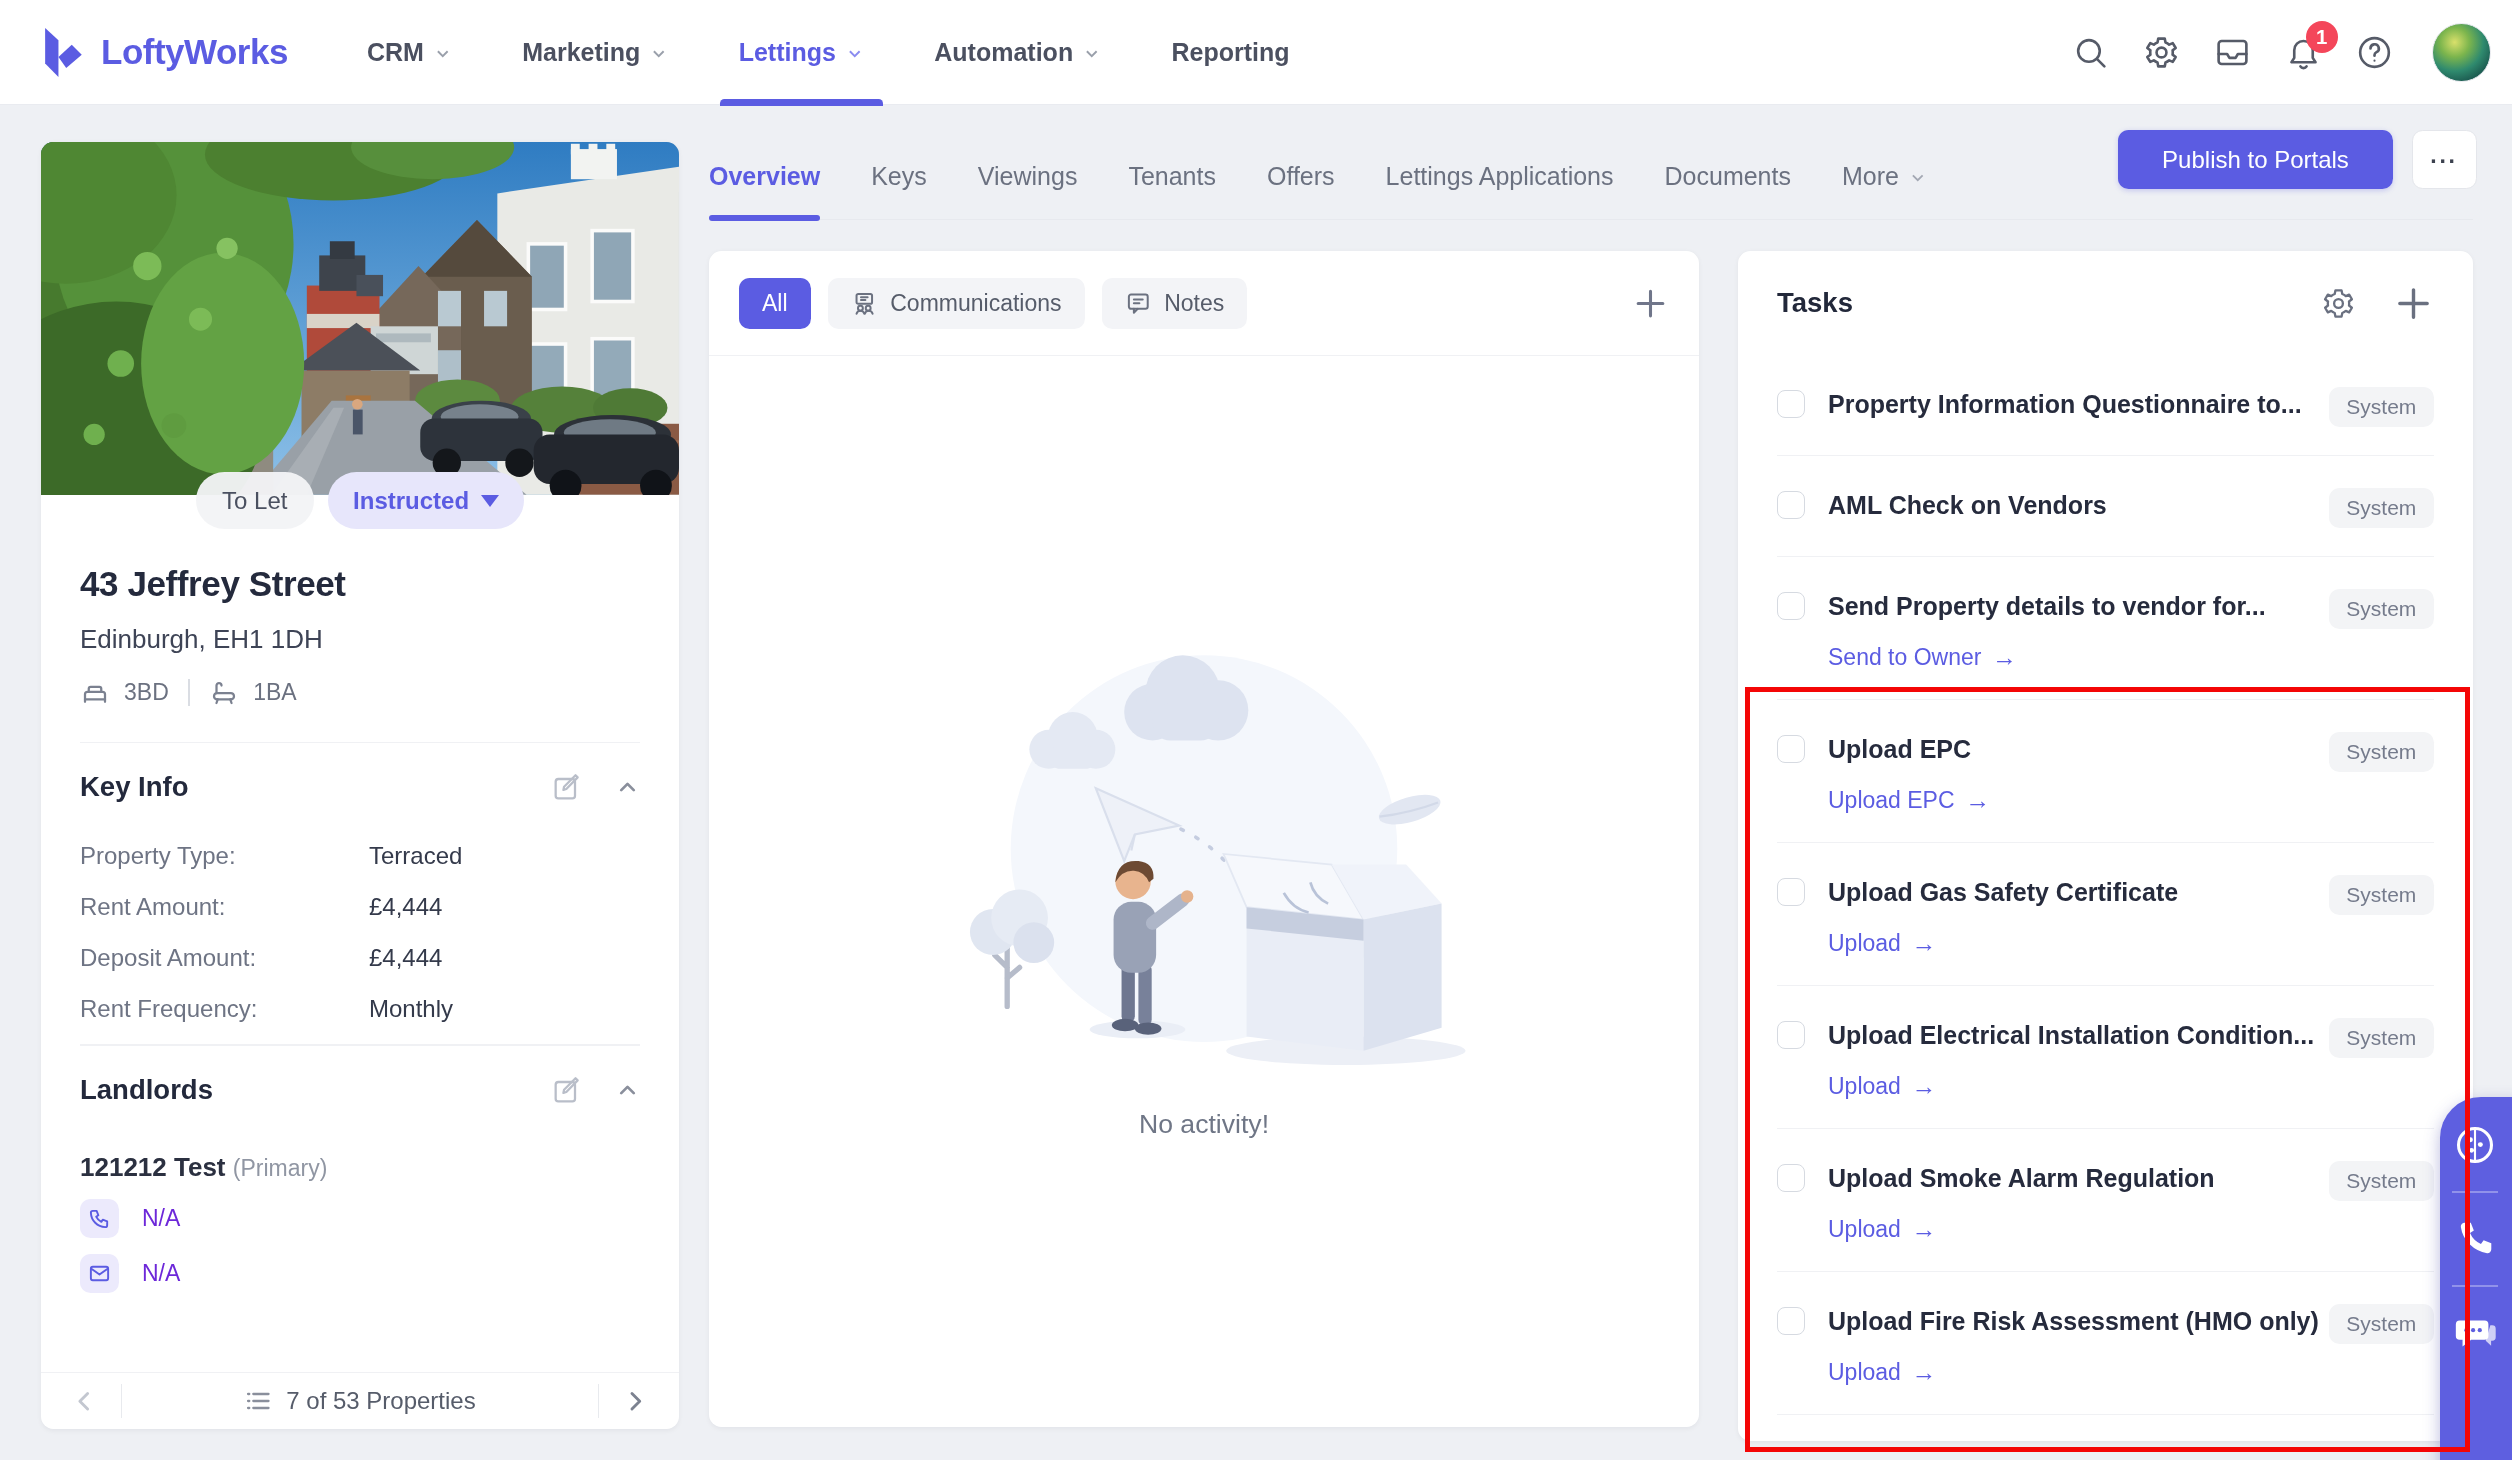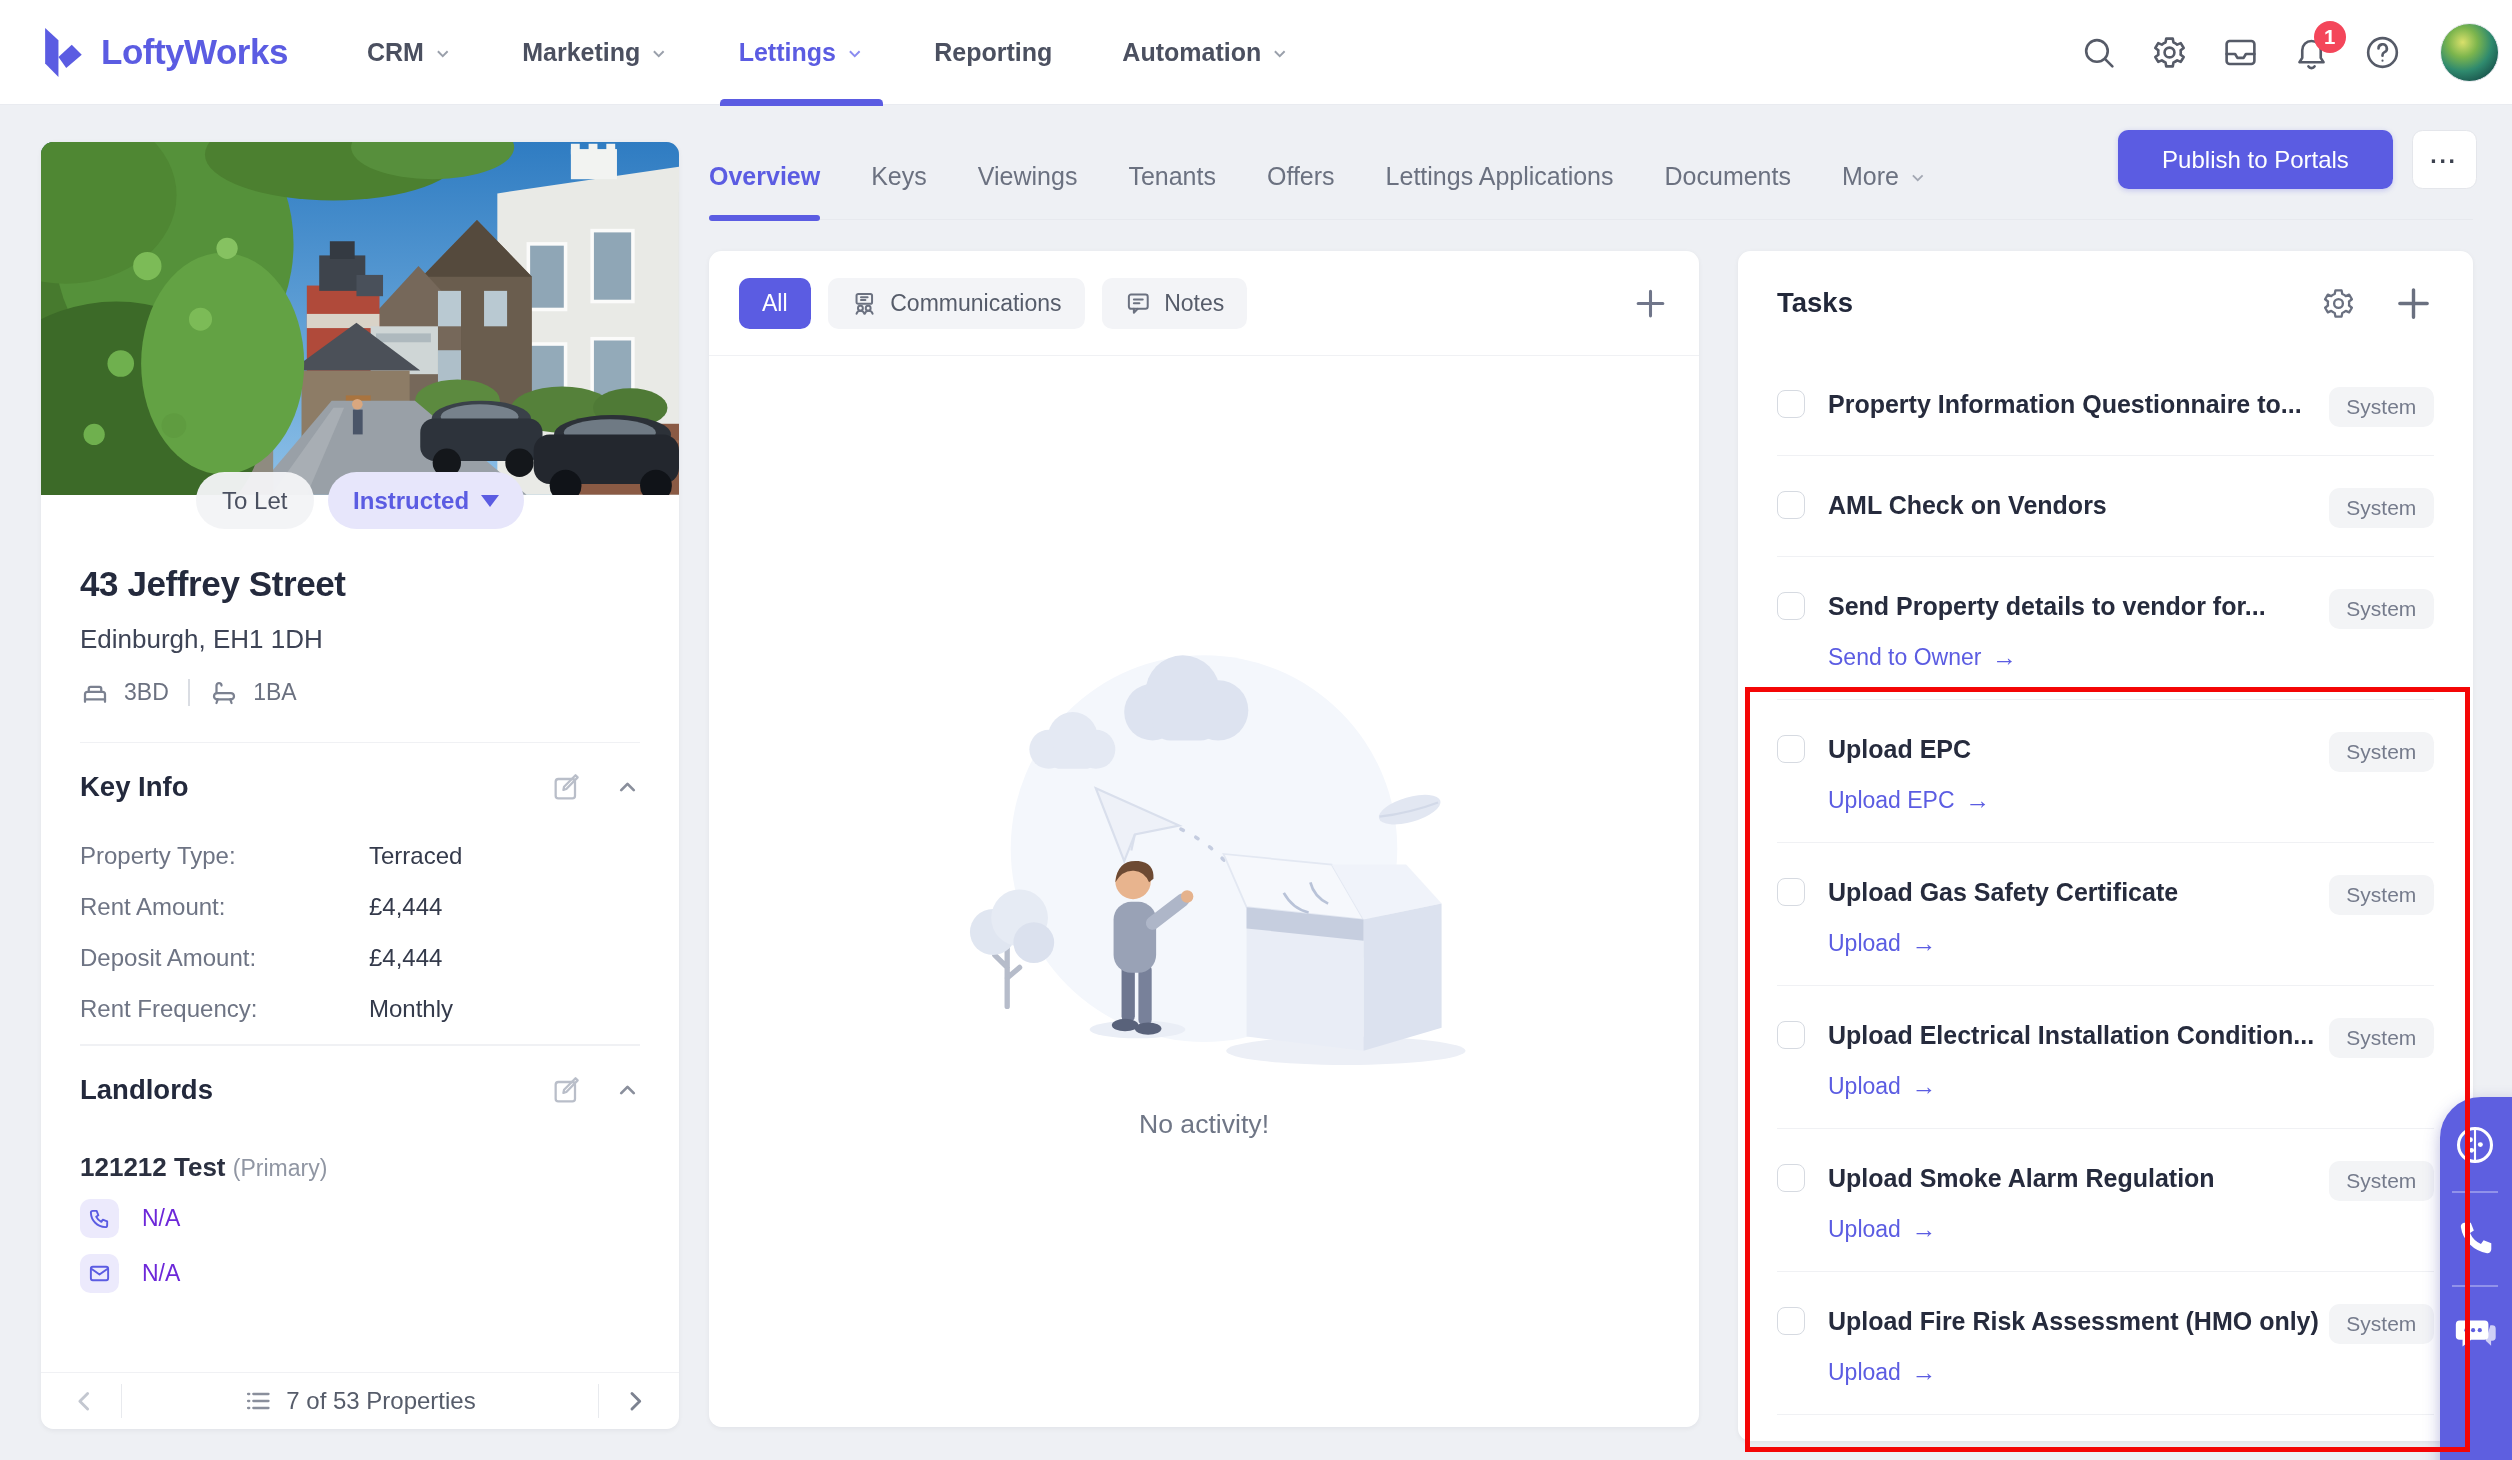--- a/index.html
+++ b/index.html
@@ -11,21 +11,21 @@
     position:relative;
     overflow:hidden;
     -webkit-font-smoothing:antialiased;
   }
   svg { display:block; }
 
   
   .header {
     position:absolute; top:0; left:0; width:2512px; height:105px;
     background:#fff; border-bottom:1.8px solid #e9ebf0;
-    display:flex; align-items:center; padding:0 13px 0 41px; z-index:20;
+    display:flex; align-items:center; padding:0 21px 0 41px; z-index:20;
   }
   .brand { display:flex; align-items:center; gap:14px; margin-right:44px; cursor:pointer; }
   .brand-mark { width:46px; height:51px; }
   .brand-text { font-size:35px; font-weight:700; color:#5b5ce2; letter-spacing:-0.5px; }
   .main-nav { display:flex; align-items:stretch; height:100%; }
   .nav-item {
     position:relative; display:flex; align-items:center; gap:8.9px;
     height:100%; padding:0 28px; margin:0 7px;
     font-size:25px; font-weight:600; color:#4b5060; cursor:pointer; white-space:nowrap;
   }
@@ -206,29 +206,29 @@
 
       <div class="nav-item active">
         <span>Lettings</span>
         <svg class="chev" viewBox="0 0 24 24">
           <path d="M6 9l6 6 6-6"></path>
         </svg>
       </div>
 
 
       <div class="nav-item">
-        <span>Reporting</span>
-
-      </div>
-
-      <div class="nav-item">
         <span>Automation</span>
         <svg class="chev" viewBox="0 0 24 24">
           <path d="M6 9l6 6 6-6"></path>
         </svg>
+      </div>
+
+      <div class="nav-item">
+        <span>Reporting</span>
+
       </div>
     </nav>
 
   <div class="header-icons">
     <div class="hicon">
       <svg viewBox="0 0 24 24">
           <circle cx="11" cy="11" r="7"></circle>
           <path d="M16.3 16.3L21 21"></path>
         </svg>
     </div>

